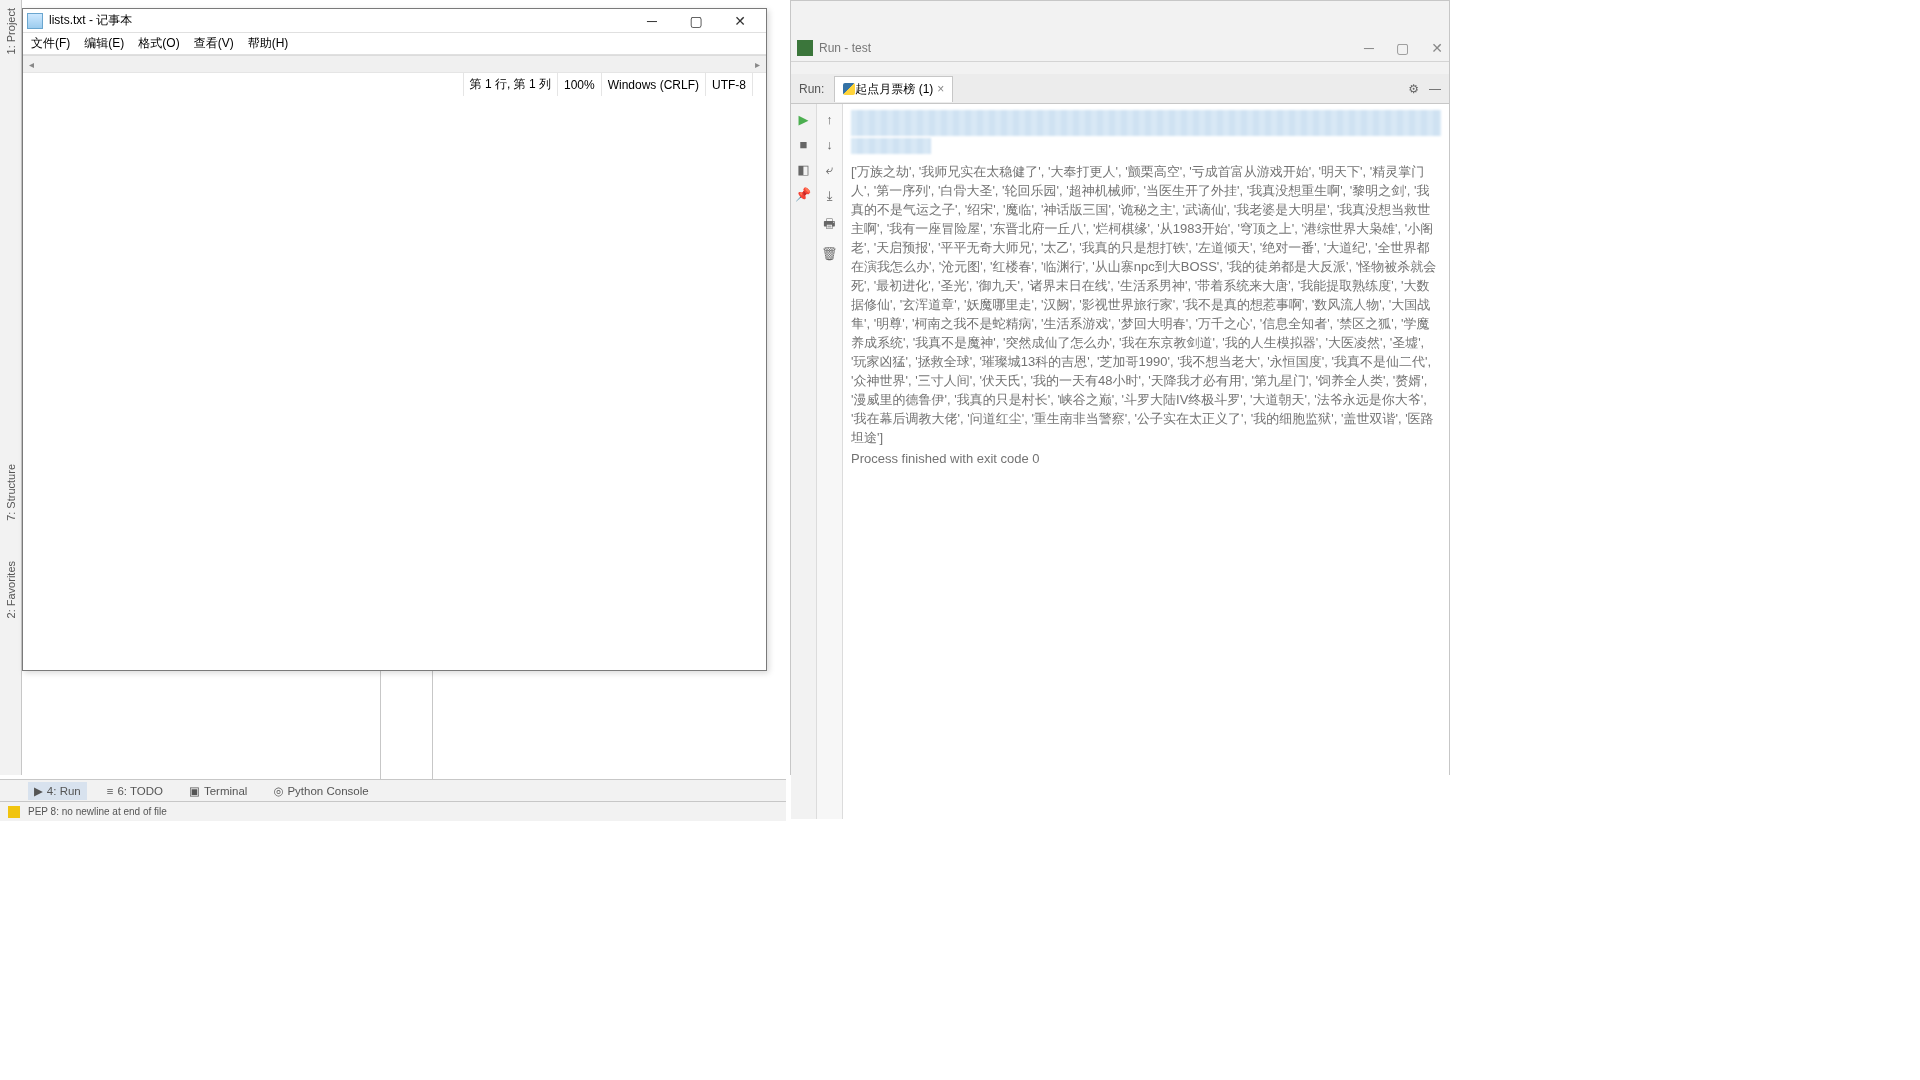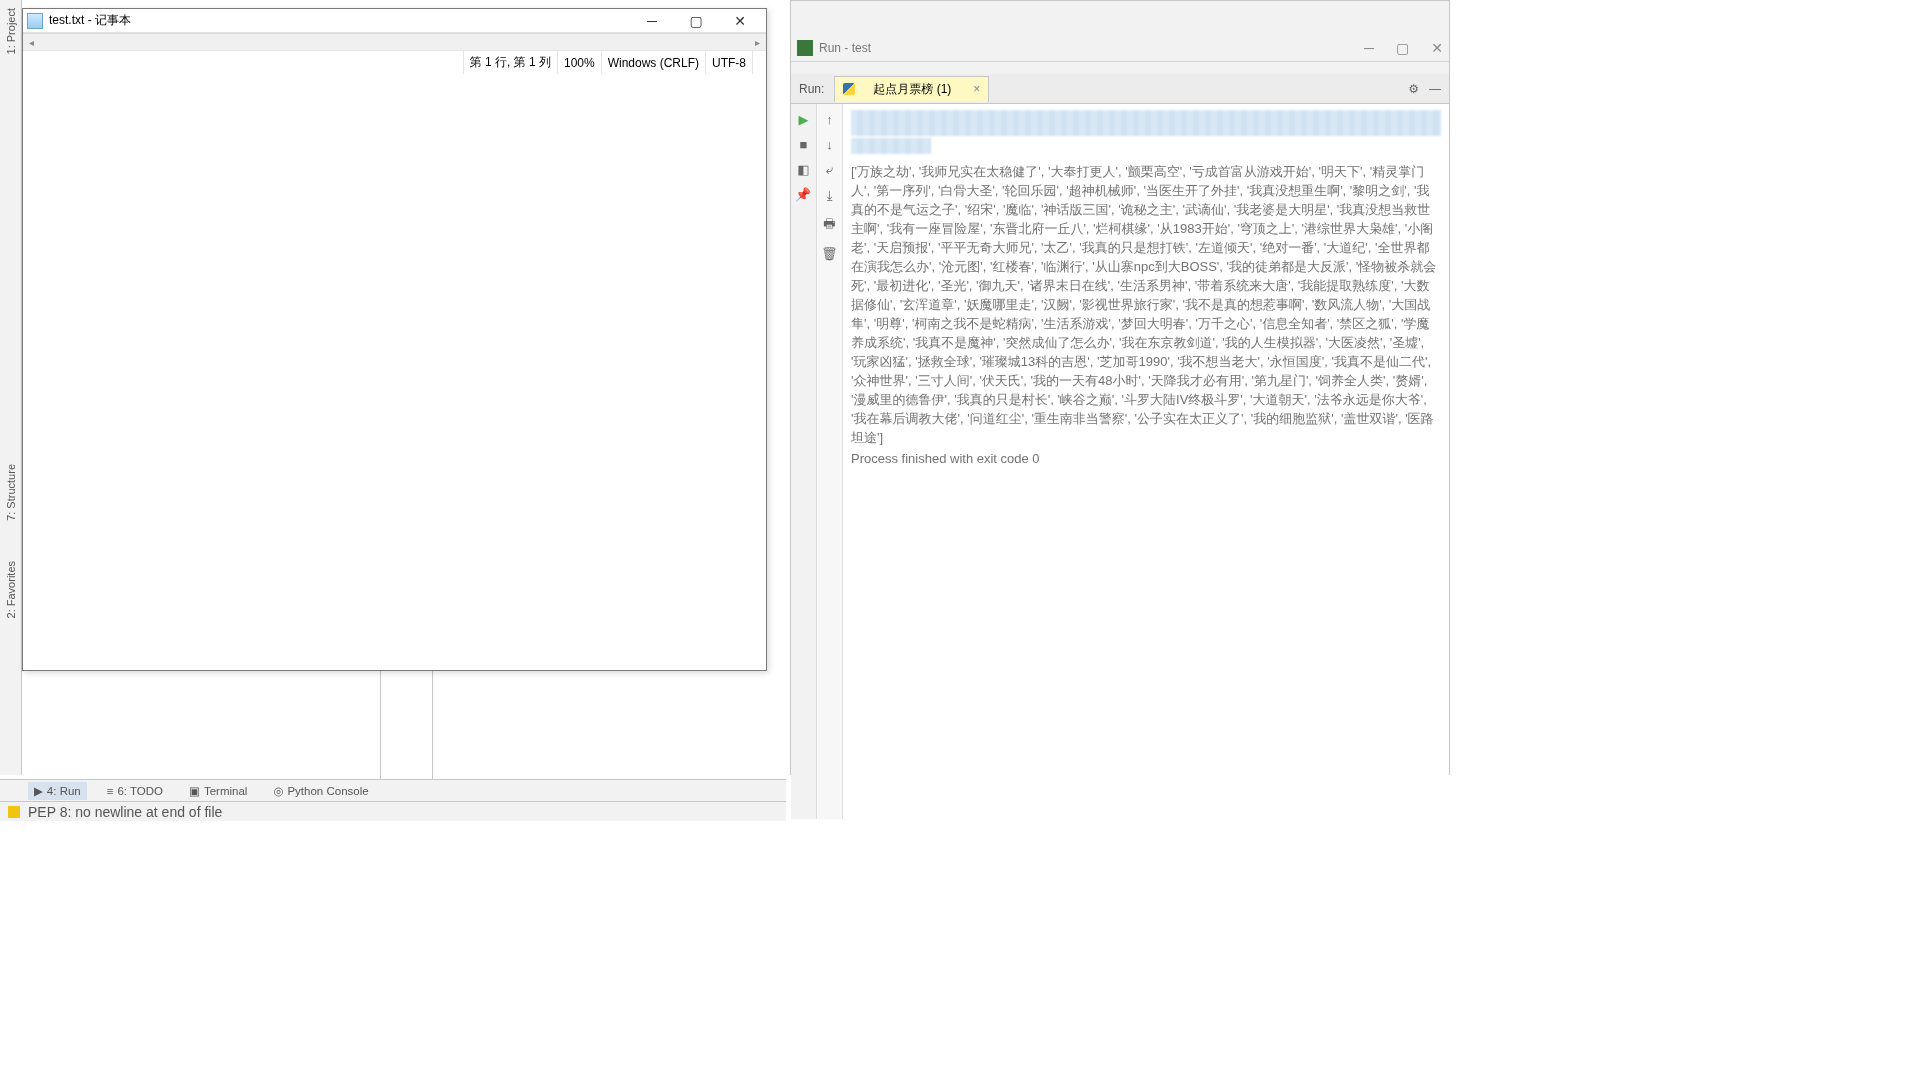--- a/index.html
+++ b/index.html
@@ -33,38 +33,38 @@
   .code-peek { position: absolute; left: 726px; top: 55px; width: 20px; font-family: Menlo,Consolas,monospace; font-size: 10px; color: #008080; line-height: 19px; }
   .code-peek .hl { background: #fff6d1; display: inline-block; width: 18px; }
 
   
   .run-win { position: absolute; left: 790px; top: 0; width: 660px; height: 775px; background: #f2f2f2; border: 1px solid #c7c7c7; }
   .run-title { height: 28px; display: flex; align-items: center; padding: 0 6px; font-size: 12px; color: #777; border-bottom: 1px solid #d4d4d4; background: #f2f2f2; margin-top: 33px; }
   .run-title .appicon { width: 16px; height: 16px; margin-right: 6px; background: #3b763b; }
   .run-title .wc { margin-left: auto; display: flex; gap: 22px; color: #888; font-size: 14px; }
   .run-tabs { height: 30px; display: flex; align-items: center; padding: 0 8px; background: #ececec; border-bottom: 1px solid #c7c7c7; font-size: 12px; margin-top: 12px; }
   .run-tabs .lbl { color: #555; margin-right: 10px; }
-  .run-tabs .tab { display: flex; align-items: center; gap: 18px; padding: 4px 8px; background: #fef9c3; border: 1px solid #c7c7c7; border-bottom: none; }
+  .run-tabs .tab { display: flex; align-items: center; gap: 0; padding: 4px 8px; background: #ffffff; border: 1px solid #c7c7c7; border-bottom: none; }
   .run-tabs .pyicon { width: 12px; height: 12px; background: linear-gradient(135deg,#3572A5 50%,#FFD43B 50%); border-radius: 2px; }
   .run-tabs .tools { margin-left: auto; display: flex; gap: 10px; color: #666; }
   .run-main { display: flex; height: calc(100% - 58px); }
   .run-gutter { width: 26px; background: #f2f2f2; border-right: 1px solid #dcdcdc; display: flex; flex-direction: column; align-items: center; padding-top: 8px; gap: 10px; font-size: 13px; color: #666; }
   .run-gutter .play { color: #4caf50; }
   .run-gutter2 { width: 26px; background: #f7f7f7; border-right: 1px solid #dcdcdc; display: flex; flex-direction: column; align-items: center; padding-top: 8px; gap: 10px; font-size: 13px; color: #666; }
   .run-console { flex: 1; background: #fff; padding: 6px 8px 6px 8px; font-family: Menlo,Consolas,monospace; font-size: 13px; color: #737373; overflow: auto; }
   .run-blur { height: 26px; background: repeating-linear-gradient(90deg,#d8e8f5,#d8e8f5 6px,#cfe2f2 6px,#cfe2f2 12px); filter: blur(1px); margin-bottom: 2px; }
   .run-blur2 { height: 16px; width: 80px; background: repeating-linear-gradient(90deg,#d8e8f5,#d8e8f5 6px,#cfe2f2 6px,#cfe2f2 12px); filter: blur(1px); margin-bottom: 8px; }
   .run-output { white-space: pre-wrap; word-break: break-all; line-height: 19px; }
   .run-exit { margin-top: 4px; white-space: pre; }
 
   
   .ide-bottom-tabs { position: absolute; left: 0; top: 779px; width: 786px; height: 22px; background: #f2f2f2; border-top: 1px solid #c7c7c7; display: flex; align-items: center; gap: 14px; padding: 0 8px 0 28px; font-size: 11.5px; color: #555; }
   .ide-bottom-tabs .tab { display: flex; align-items: center; gap: 4px; padding: 2px 6px; cursor: default; }
   .ide-bottom-tabs .tab.active { background: #d8e2ee; }
-  .ide-status { position: absolute; left: 0; top: 801px; width: 786px; height: 20px; background: #f2f2f2; border-top: 1px solid #c7c7c7; display: flex; align-items: center; padding: 0 8px; font-size: 14px; color: #555; gap: 8px; }
+  .ide-status { position: absolute; left: 0; top: 801px; width: 786px; height: 20px; background: #f2f2f2; border-top: 1px solid #c7c7c7; display: flex; align-items: center; padding: 0 8px; font-size: 10px; color: #555; gap: 8px; }
   .ide-status .warn { width: 12px; height: 12px; background: #f1c40f; display: inline-block; }
 
   
   .ed-split1 { position: absolute; left: 380px; top: 671px; width: 1px; height: 108px; background: #c7c7c7; }
   .ed-split2 { position: absolute; left: 432px; top: 671px; width: 1px; height: 108px; background: #c7c7c7; }
 </style>
 </head>
 <body>
 
 <div class="ide-left-strip">
@@ -74,26 +74,33 @@
 </div>
 
 <div class="ed-split1"></div>
 <div class="ed-split2"></div>
 
 <div class="code-peek" id="codePeek"><div style="color: rgb(85, 85, 85);">票榜</div><div></div><div></div><div></div><div></div><div></div><div>.0;</div><div></div><div></div><div>o?s</div><div>ti</div><div>r')</div><div>id-</div><div></div><div class="hl">&nbsp;</div><div></div><div>='u</div></div>
 
 <div class="notepad">
   <div class="np-title">
     <span class="icon"></span>
-    <span>test.txt - 记事本</span>
+    <span>lists.txt - 记事本</span>
     <div class="wctrls">
       <span>─</span>
       <span>▢</span>
       <span class="close">✕</span>
     </div>
+  </div>
+  <div class="np-menu">
+    <span>文件(F)</span>
+    <span>编辑(E)</span>
+    <span>格式(O)</span>
+    <span>查看(V)</span>
+    <span>帮助(H)</span>
   </div>
   <div class="np-hscroll">
     <span class="arrow">◂</span>
     <span style="flex:1"></span>
     <span class="arrow">▸</span>
   </div>
   <div class="np-status">
     <span class="gap"></span>
     <span class="cell">第 1 行, 第 1 列</span>
     <span class="cell">100%</span>

